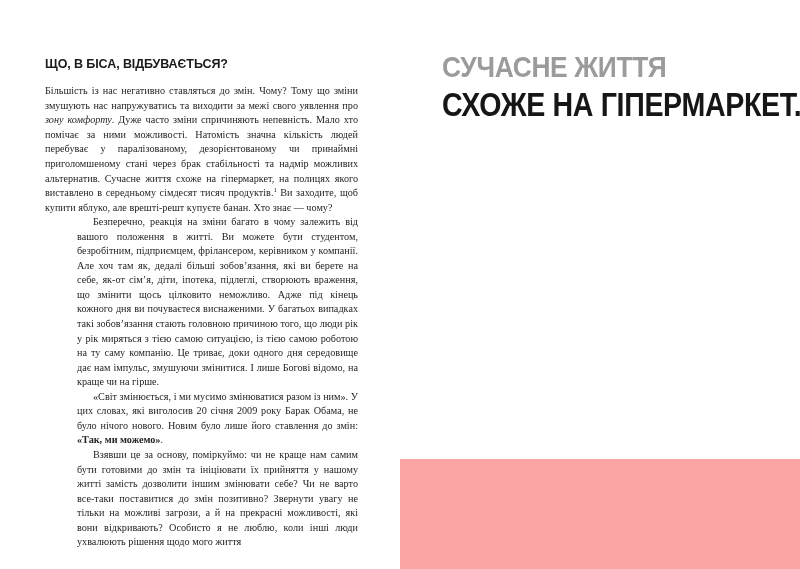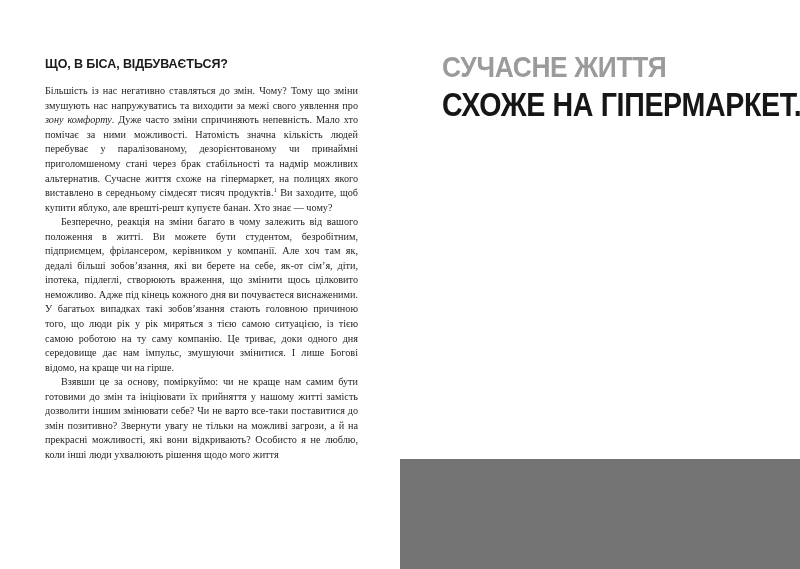--- a/index.html
+++ b/index.html
@@ -6,21 +6,21 @@
   html, body {
     margin: 0;
     padding: 0;
     background: #ffffff;
   }
 
   #page {
     position: relative;
     width: 800px;
     height: 569px;
-    background: #737373;
+    background: #fca5a5;
     overflow: hidden;
     font-family: "Liberation Serif", "DejaVu Serif", serif;
   }
 
   
   .page-left {
     position: absolute;
     left: 0;
     top: 0;
     width: 400px;
@@ -54,20 +54,21 @@
     line-height: 14.55px;
     color: #242424;
     text-align: justify;
     text-justify: inter-word;
     margin: 0;
     hyphens: manual;
   }
 
   .body-para + .body-para {
     text-indent: 16px;
+    margin-left: 32px;
   }
 
   .body-para i,
   .body-para em {
     font-style: italic;
   }
 
   .body-para b,
   .body-para strong {
     font-weight: 700;
@@ -125,20 +126,21 @@
 
   <div class="page-left">
     <div class="left-content">
 
       <h2 class="section-heading">ЩО, В БІСА, ВІДБУВАЄТЬСЯ?</h2>
 
       <p class="body-para">Більшість із нас негативно ставляться до змін. Чому? Тому що зміни змушують нас напружуватись та виходити за межі свого уявлення про <i>зону комфорту</i>. Дуже часто зміни спричиняють непевність. Мало хто помічає за ними можливості. Натомість значна кількість людей перебуває у паралізованому, дезорієнтованому чи принаймні приголомшеному стані через брак стабільності та надмір можливих альтернатив. Сучасне життя схоже на гіпермаркет, на полицях якого виставлено в середньому сімдесят тисяч продуктів.<span class="fn-ref">1</span> Ви заходите, щоб купити яблуко, але врешті-решт купуєте банан. Хто знає — чому?</p>
 
       <p class="body-para">Безперечно, реакція на зміни багато в чому залежить від вашого положення в житті. Ви можете бути студентом, безробітним, підприємцем, фрілансером, керівником у компанії. Але хоч там як, дедалі більші зобов’язання, які ви берете на себе, як-от сім’я, діти, іпотека, підлеглі, створюють враження, що змінити щось цілковито неможливо. Адже під кінець кожного дня ви почуваєтеся виснаженими. У багатьох випадках такі зобов’язання стають головною причиною того, що люди рік у рік миряться з тією самою ситуацією, із тією самою роботою на ту саму компанію. Це триває, доки одного дня середовище дає нам імпульс, змушуючи змінитися. І лише Богові відомо, на краще чи на гірше.</p>
 
+      <p class="body-para">«Світ змінюється, і ми мусимо змінюватися разом із ним». У цих словах, які виголосив 20 січня 2009 року Барак Обама, не було нічого нового. Новим було лише його ставлення до змін: <b>«Так, ми можемо»</b>.</p>
 
       <p class="body-para">Взявши це за основу, поміркуймо: чи не краще нам самим бути готовими до змін та ініціювати їх прийняття у нашому житті замість дозволити іншим змінювати себе? Чи не варто все-таки поставитися до змін позитивно? Звернути увагу не тільки на можливі загрози, а й на прекрасні можливості, які вони відкривають? Особисто я не люблю, коли інші люди ухвалюють рішення щодо мого життя</p>
 
     </div>
   </div>
 
   <div class="page-right">
 
     <div class="display-heading">
       <div class="display-line display-line-1">СУЧАСНЕ ЖИТТЯ</div>

